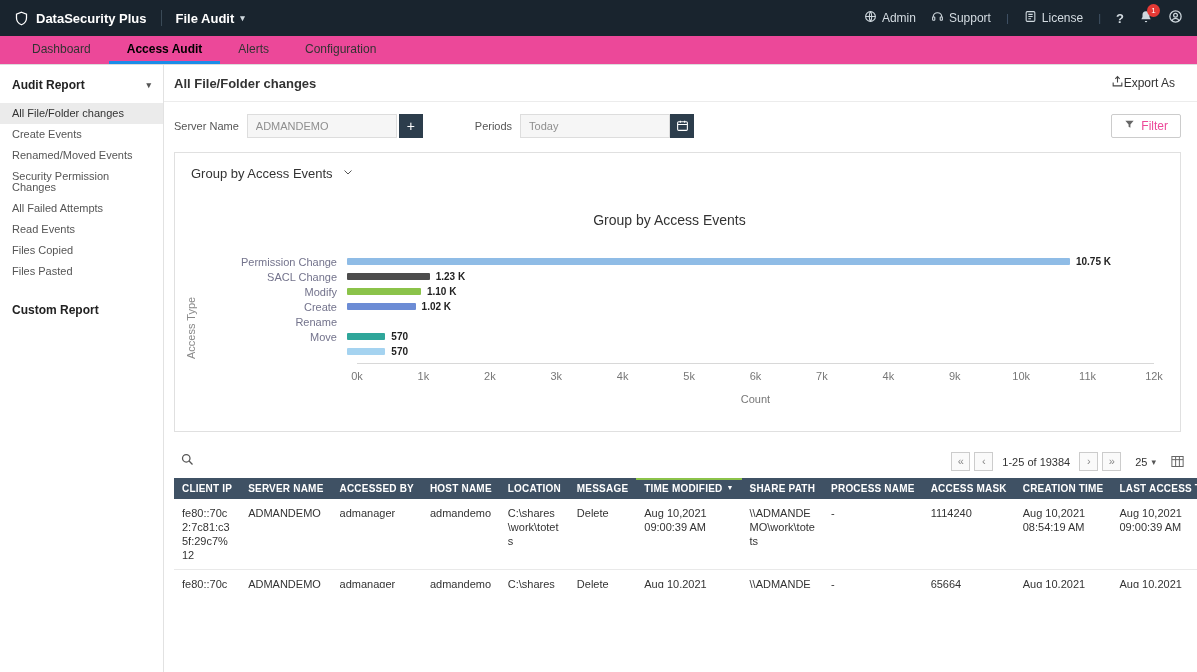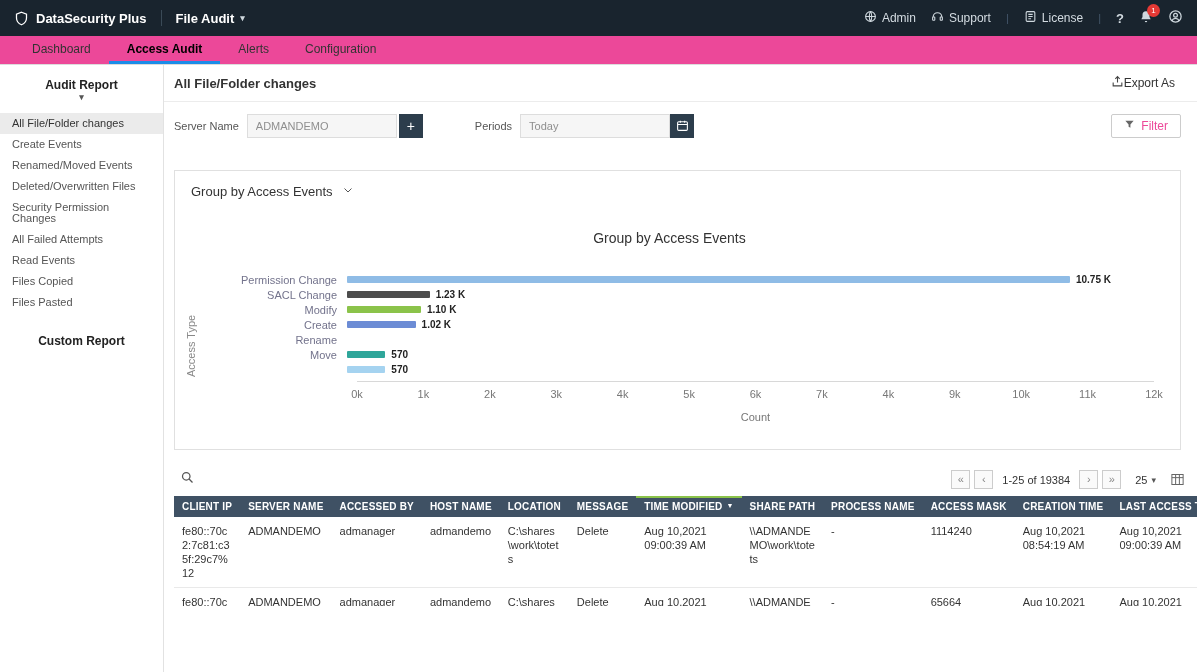--- a/index.html
+++ b/index.html
@@ -29,21 +29,21 @@
     display:flex; align-items:stretch; padding-left:14px; }
   .tabs { display:flex; }
   .tab { display:flex; align-items:center; padding:0 18px; font-size:12px; color:#333;
     border-bottom:3px solid transparent; cursor:pointer; }
   .tab.active { font-weight:bold; color:#000; border-bottom-color:#1b8ce8; }
 
   
   .body-row { display:flex; height:607px; }
   .sidebar { width:164px; flex-shrink:0; border-right:1px solid #e2e2e2; background:#fff; }
   .side-head { display:flex; align-items:center; justify-content:space-between;
-    padding:13px 12px 11px 12px; font-size:12px; font-weight:bold; color:#222; cursor:pointer;flex-direction:column; }
+    padding:13px 12px 11px 12px; font-size:12px; font-weight:bold; color:#222; cursor:pointer; }
   .side-list { list-style:none; margin:0; padding:0; }
   .side-item { padding:5px 12px; font-size:11px; color:#555; cursor:pointer; line-height:11px; }
   .side-item.selected { background:#ebebeb; color:#333; }
   .side-head.custom { margin-top:8px; }
   .main { flex:1; min-width:0; }
 
   
   .page-head { display:flex; align-items:center; justify-content:space-between;
     padding:9px 16px 9px 10px; border-bottom:1px solid #ececec; }
   .page-head h1 { margin:0; font-size:13px; font-weight:bold; color:#333; }
@@ -58,21 +58,21 @@
     justify-content:center; margin-left:2px; }
   .input-group { display:flex; }
   .input-group .sq-btn { margin-left:0; }
   .lbl-periods { margin-left:52px; }
   .spacer { flex:1; }
   .filter-btn { height:24px; padding:0 12px; background:#fff; border:1px solid #ccc;
     border-radius:2px; font-size:12px; color:#ec4899; display:flex; align-items:center;
     gap:6px; cursor:pointer; font-family:inherit; }
 
   
-  .panel { margin:20px 16px 12px 10px; border:1px solid #e0e0e0; }
+  .panel { margin:2px 16px 12px 10px; border:1px solid #e0e0e0; }
   .panel-head { padding:13px 16px; font-size:13px; color:#333; display:flex;
     align-items:center; gap:9px; cursor:pointer; }
   .chart { padding:0 26px 26px 10px; }
   .chart-title { text-align:center; font-size:14px; color:#333; margin:18px 0 26px 0; }
   .chart-flex { display:flex;justify-content:space-between; }
   .y-label { writing-mode:vertical-rl; transform:rotate(180deg); font-size:11px;
     color:#888; height:105px; display:flex; align-items:center; margin-right:2px; }
   .plot-wrap { flex:1; min-width:0; }
   .bar-row { display:flex; align-items:center; height:15px; }
   .bar-label { width:148px; flex-shrink:0; text-align:right; padding-right:10px;
@@ -182,21 +182,20 @@
 
     <aside class="sidebar">
       <div class="side-head">
         <span>Audit Report</span>
         <span class="caret" style="color:#555">▾</span>
       </div>
       <ul class="side-list" id="side-list">
           <li class="side-item selected">All File/Folder changes</li>
           <li class="side-item">Create Events</li>
           <li class="side-item">Renamed/Moved Events</li>
-          <li class="side-item">Deleted/Overwritten Files</li>
           <li class="side-item">Security Permission Changes</li>
           <li class="side-item">All Failed Attempts</li>
           <li class="side-item">Read Events</li>
           <li class="side-item">Files Copied</li>
           <li class="side-item">Files Pasted</li>
         </ul>
       <div class="side-head custom">
         <span>Custom Report</span>
       </div>
     </aside>

